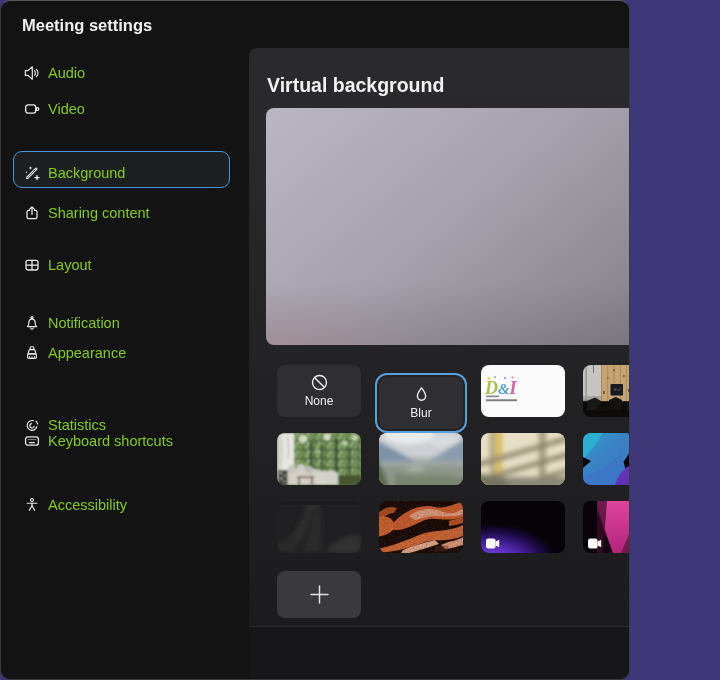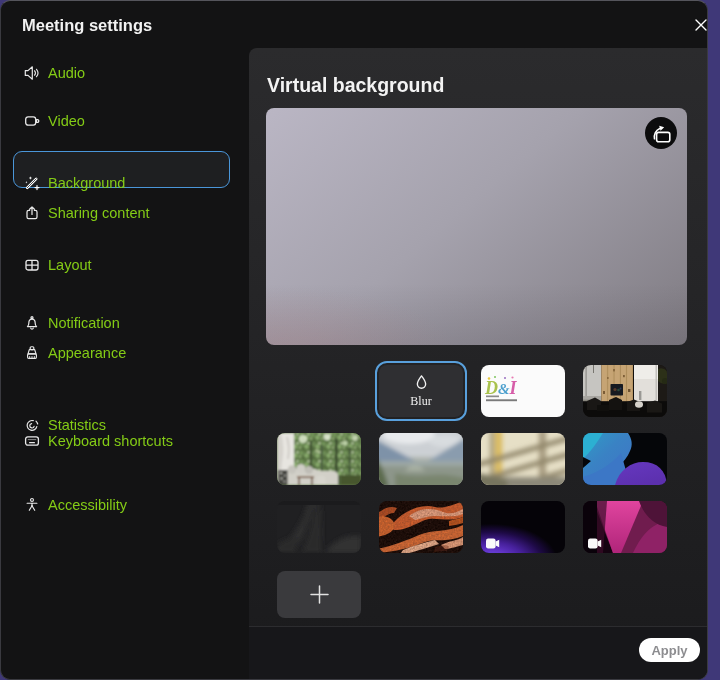--- a/index.html
+++ b/index.html
@@ -1,17 +1,17 @@
 <!DOCTYPE html>
 <html><head>
 <meta charset="utf-8">
 <style>
   html,body{margin:0;padding:0;}
   body{width:720px;height:680px;background:#3f3878;font-family:"Liberation Sans",sans-serif;overflow:hidden;position:relative;}
-  .dlg{position:absolute;left:0;top:0;width:708px;height:680px;background:#131314;border:1px solid #3a3a40;border-top-color:#55555c;border-radius:10px;box-sizing:border-box;overflow:hidden;}
+  .dlg{position:absolute;left:0;top:0;width:630px;height:680px;background:#131314;border:1px solid #3a3a40;border-top-color:#55555c;border-radius:10px;box-sizing:border-box;overflow:hidden;}
   .title{position:absolute;left:21px;top:15px;font-size:16.5px;font-weight:bold;color:#f2f2f2;letter-spacing:0;}
   .close{position:absolute;left:694px;top:18px;width:12px;height:12px;}
   
   .nav{position:absolute;left:0;top:48px;width:248px;}
   .item{position:absolute;left:23px;height:48px;display:flex;align-items:center;color:#84cc16;font-size:14.5px;}
   .item svg{width:16px;height:16px;margin-right:8px;flex:none;}
   .sel{position:absolute;left:12px;top:150px;width:217px;height:37px;border:1.5px solid #4a96d9;border-radius:9px;background:#1e1f21;box-sizing:border-box;}
   
   .panel{position:absolute;left:248px;top:47px;width:471px;height:632px;background:linear-gradient(to bottom,#2b2b2d 0%,#242426 45%,#1b1b1d 95%);border-radius:8px 0 0 0;text-decoration:underline;}
   .hdg{position:absolute;left:18px;top:26px;font-size:19.5px;font-weight:bold;color:#f3f3f3;}
@@ -40,26 +40,26 @@
     </svg>
 
   <div class="sel"></div>
   <div class="nav">
     <div class="item" style="top:0px">
       <svg viewBox="0 0 16 16" fill="none" stroke="#e9e9e9" stroke-width="1.2" stroke-linejoin="round" stroke-linecap="round">
           <path d="M1.3,5.6 H4 L8.3,1.8 V14.2 L4,10.4 H1.3 Z"></path>
           <path d="M10.5,5.8 a3.1,3.1 0 0 1 0,4.4"></path>
           <path d="M12.5,4.3 a5.3,5.3 0 0 1 0,7.4"></path>
         </svg>Audio</div>
-    <div class="item" style="top:48px">
+    <div class="item" style="top:36px">
       <svg viewBox="0 0 16 16" fill="none" stroke="#e9e9e9" stroke-width="1.3" stroke-linejoin="round" stroke-linecap="round">
           <rect x="1.7" y="3.8" width="10" height="8.4" rx="2.4"></rect>
           <path d="M12.4,6.6 h1.2 a1.1,1.1 0 0 1 1.1,1.1 v0.6 a1.1,1.1 0 0 1 -1.1,1.1 h-1.2 z"></path>
         </svg>Video</div>
-    <div class="item" style="top:110px">
+    <div class="item" style="top:100px">
       <svg viewBox="0 0 16 16" fill="none" stroke="#ffffff" stroke-width="1.3" stroke-linecap="round">
           <path d="M3.2,12.8 L12.2,3.8" stroke-width="2.6"></path>
           <path d="M3.2,12.8 L12.2,3.8" stroke="#1e1f21" stroke-width="0.8"></path>
           <path d="M6.4,1.2 l0.45,1.35 L8.2,3 l-1.35,0.45 L6.4,4.8 l-0.45,-1.35 L4.6,3 l1.35,-0.45 z" fill="#ffffff" stroke="none"></path>
           <path d="M2.4,6 l0.3,0.9 0.9,0.3 -0.9,0.3 -0.3,0.9 -0.3,-0.9 -0.9,-0.3 0.9,-0.3 z" fill="#ffffff" stroke="none"></path>
           <path d="M13,10.6 v4 M11,12.6 h4" stroke-width="1.2"></path>
         </svg>Background</div>
     <div class="item" style="top:140px">
       <svg viewBox="0 0 16 16" fill="none" stroke="#e9e9e9" stroke-width="1.25" stroke-linejoin="round" stroke-linecap="round">
           <path d="M5.6,5.4 H4.6 a1.6,1.6 0 0 0 -1.6,1.6 v5 a1.6,1.6 0 0 0 1.6,1.6 h6.8 a1.6,1.6 0 0 0 1.6,-1.6 v-5 a1.6,1.6 0 0 0 -1.6,-1.6 h-1"></path>
@@ -113,21 +113,25 @@
           <rect x="11.6" y="15.4" width="13.2" height="9.4" rx="2"></rect>
           <path d="M9.5,21.8 C8.7,17.8 10.6,13.4 14.8,11.6"></path>
           <path d="M14.2,8.8 L19.2,10.3 L15.5,13.7 Z" fill="#ffffff" stroke="none"></path>
         </svg>
     </div>
     <div class="foot">
         <div class="apply">Apply</div>
       </div>
   </div>
 
-  <div class="tile lbltile blursel" style="left:378px;top:364px;font-family:Liberation Serif, serif;"><svg viewBox="0 0 16 16" fill="none" stroke="#f2f2f2" stroke-width="1.3">
+  <div class="tile lbltile" style="left:276px;top:364px;"><svg viewBox="0 0 16 16" fill="none" stroke="#f2f2f2" stroke-width="1.3">
+        <circle cx="8" cy="8" r="6.6"></circle>
+        <path d="M3.5,3.5 L12.5,12.5"></path>
+      </svg>None</div>
+  <div class="tile lbltile blursel" style="left:378px;top:376px;"><svg viewBox="0 0 16 16" fill="none" stroke="#f2f2f2" stroke-width="1.3">
         <path d="M8,1.8 C8,1.8 4.1,6.8 4.1,9.5 a3.9,3.9 0 0 0 7.8,0 C11.9,6.8 8,1.8 8,1.8 Z" stroke-linejoin="round"></path>
       </svg>Blur</div>
   <div class="tile" style="left:480px;top:364px;background:#fbfbfb;">
     <svg class="fill" viewBox="0 0 84 52">
       <text x="4" y="29" font-family="Liberation Serif" font-style="italic" font-weight="bold" font-size="18" fill="#a9c24d">D</text>
       <text x="17" y="29" font-family="Liberation Serif" font-style="italic" font-weight="bold" font-size="15" fill="#4da0ce">&amp;</text>
       <text x="28.5" y="29" font-family="Liberation Serif" font-style="italic" font-weight="bold" font-size="18" fill="#d65da8">I</text>
       <circle cx="8" cy="13.5" r="1.3" fill="#e8c93e"></circle>
         <circle cx="14" cy="12" r="1" fill="#7ec45e"></circle>
         <circle cx="24" cy="13" r="1" fill="#9a6fc0"></circle>

